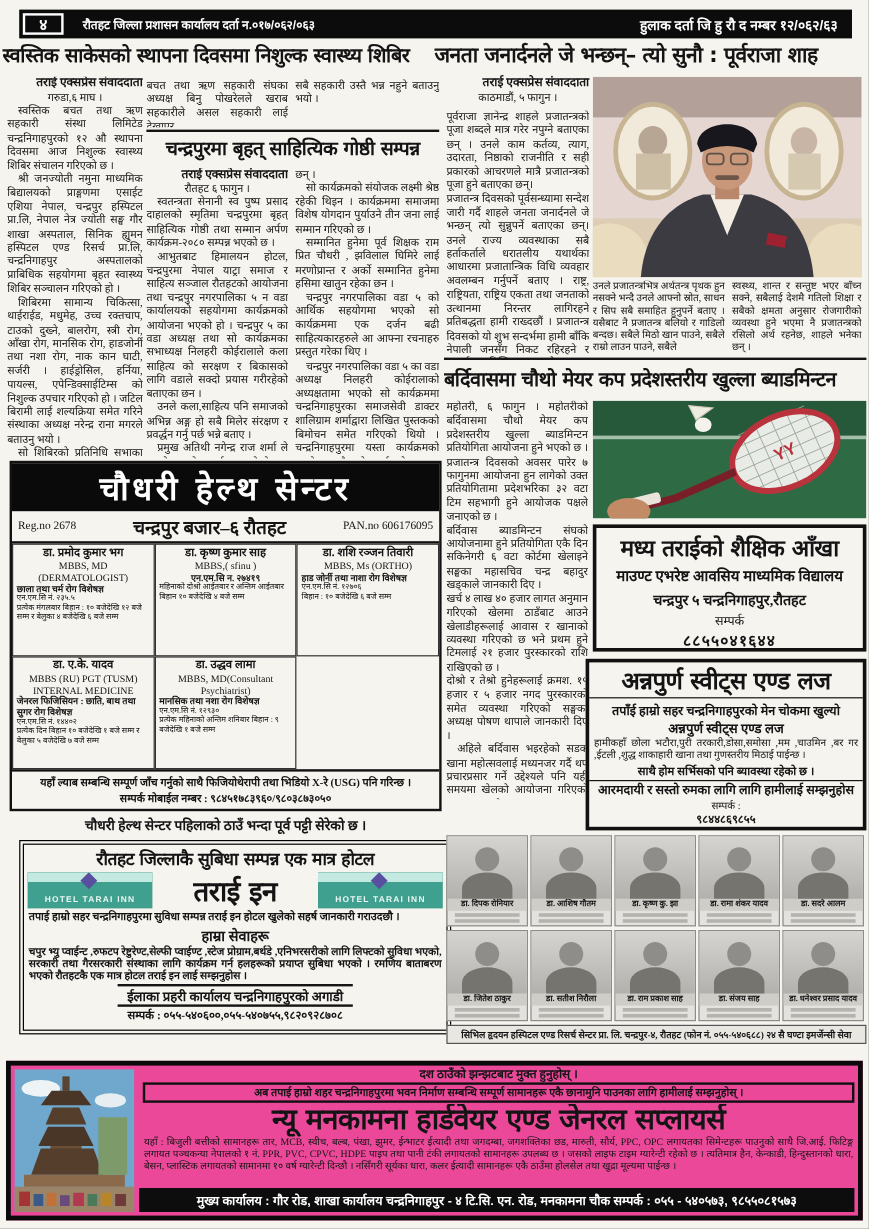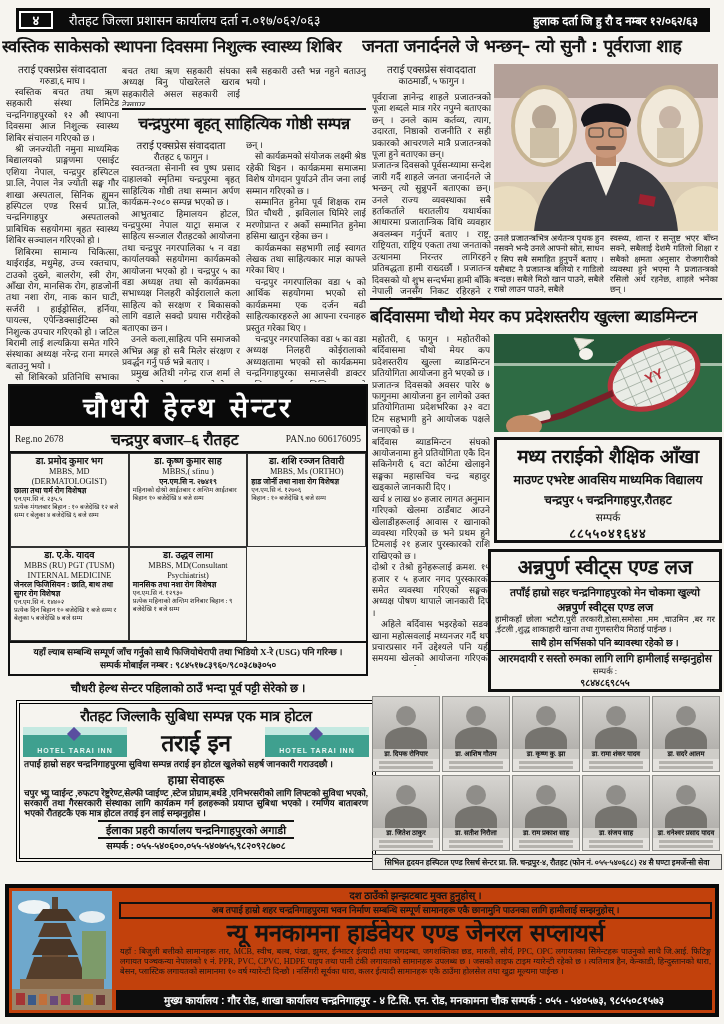--- a/index.html
+++ b/index.html
@@ -13,27 +13,27 @@
   .bold { font-weight:bold;font-family:Liberation Serif, serif; }
   .ctr { text-align:center; }
   .just { text-align:justify; }
   .nowrap { white-space:nowrap; overflow:hidden; }
 
   
   .hdrbar { left:16px; top:8px; width:694px; height:24px; background:#0c0c0c; color:#fff;
             display:flex; align-items:center; font-family:"Liberation Sans",sans-serif; }
   .pgno { width:34px; height:18px; border:2px solid #fff; margin-left:3px; display:flex;
           align-items:center; justify-content:center; font-size:13px; font-weight:bold; }
-  .hdl { margin-left:16px; font-size:13px; font-weight:normal;text-align:center; }
+  .hdl { margin-left:16px; font-size:10px; font-weight:bold;text-align:center; }
   .hdr { margin-left:auto; margin-right:12px; font-size:11.5px; font-weight:bold; }
 
   .bigheadline { font-family:"DejaVu Sans",sans-serif; font-weight:800; letter-spacing:-0.4px; }
 
   .body-p { font-size:9px; line-height:11.4px; text-align:justify; text-indent:9px; }
-  .byline1 { font-size:10px; font-weight:normal; text-align:center; line-height:12px; }
+  .byline1 { font-size:10px; font-weight:bold; text-align:right; line-height:12px; }
   .byline2 { font-size:9px; text-align:center; line-height:11px; }
   .colbox { overflow:hidden; }
 
   .rule2 { border-top:2px solid #141414; }
 
   
   .health { border:2px solid #111; background:#f6f4ef; }
   .hbanner { height:40px; background:#0a0a0a; color:#fff; display:flex; align-items:center;
              justify-content:center; font-size:27px; font-weight:800; letter-spacing:3px;
              font-family:"DejaVu Sans",sans-serif; }
@@ -68,21 +68,21 @@
   .dphoto { height:52px; position:relative; background:linear-gradient(#d6d4d0,#b3b1ad); overflow:hidden; }
   .dphoto::before { content:""; position:absolute; left:50%; top:9px; width:20px; height:20px;
                     margin-left:-10px; border-radius:50%; background:#8f8d89; }
   .dphoto::after { content:""; position:absolute; left:50%; top:30px; width:42px; height:26px;
                    margin-left:-21px; border-radius:50% 50% 0 0; background:#76746f; }
   .cname { font-size:6.8px; font-weight:bold; text-align:center; background:#cfcdc8;
            padding:1px 0; line-height:8px; }
   .cbar { height:3px; background:#b5b3ae; margin:2px 6px; }
 
   
-  .hardware { border:4px solid #0a0a0a; background:#c2410c; }
+  .hardware { border:4px solid #0a0a0a; background:#ec4899; }
   .hw-strip2 { border:2px solid #111; margin:1px 3px; font-size:9px; font-weight:bold;
                text-align:center; padding:1px 2px; line-height:11px; }
   .hw-footer { position:absolute; left:107px; right:3px; bottom:3px; background:#0d0d0d; color:#fff;
                font-size:10.5px; font-weight:bold; text-align:center; padding:3px 2px;
                font-family:"Liberation Sans",sans-serif; }
 </style>
 </head>
 <body>
 
 <div class="page">
@@ -116,21 +116,20 @@
     <p class="body-p">स्वतन्त्रता सेनानी स्व पुष्प प्रसाद दाहालको स्मृतिमा चन्द्रपुरमा बृहत् साहित्यिक गोष्ठी तथा सम्मान अर्पण कार्यक्रम-२०८० सम्पन्न भएको छ ।</p>
     <p class="body-p">आभुतबाट हिमालयन होटल, चन्द्रपुरमा नेपाल याट्रा समाज र साहित्य सञ्जाल रौतहटको आयोजना तथा चन्द्रपुर नगरपालिका ५ न वडा कार्यालयको सहयोगमा कार्यक्रमको आयोजना भएको हो । चन्द्रपुर ५ का वडा अध्यक्ष तथा सो कार्यक्रमका सभाध्यक्ष निलहरी कोईरालाले कला साहित्य को सरक्षण र बिकासको लागि वडाले सक्दो प्रयास गरीरहेको बताएका छन ।</p>
     <p class="body-p">उनले कला,साहित्य पनि समाजको अभिन्न अङ्ग हो सबै मिलेर संरक्षण र प्रवर्द्धन गर्नु पर्छ भन्ने बताए ।</p>
     <p class="body-p">प्रमुख अतिथी नगेन्द्र राज शर्मा ले वडाले यस्तो कार्यक्रम गरेको मा धन्यबाद दिदै साहित्य मार्फत समाज लाई सकारात्मक बाटो मा हिड्न प्रेरणा मिल्ने बताए ।</p>
 
   </div>
   <div class="abs colbox" style="left:246px; top:140px; width:120px; height:242px;">
     <p class="body-p" style="text-indent:0;">छन् ।</p>
     <p class="body-p">सो कार्यक्रमको संयोजक लक्ष्मी श्रेष्ठ रहेकी थिइन । कार्यक्रममा समाजमा विशेष योगदान पुर्याउने तीन जना लाई सम्मान गरिएको छ ।</p>
     <p class="body-p">सम्मानित हुनेमा पूर्व शिक्षक राम प्रित चौधरी , झविलाल घिमिरे लाई मरणोप्रान्त र अर्को सम्मानित हुनेमा हसिमा खातुन रहेका छन ।</p>
-    <p class="body-p">कार्यक्रमका सहभागी लाई स्वागत लेखक तथा साहित्यकार माज्ञ काफ्ले गरेका थिए ।</p>
     <p class="body-p">चन्द्रपुर नगरपालिका वडा ५ को आर्थिक सहयोगमा भएको सो कार्यक्रममा एक दर्जन बढी साहित्यकारहरुले आ आफ्ना रचनाहरु प्रस्तुत गरेका थिए ।</p>
     <p class="body-p">चन्द्रपुर नगरपालिका वडा ५ का वडा अध्यक्ष निलहरी कोईरालाको अध्यक्षतामा भएको सो कार्यक्रममा चन्द्रनिगाहपुरका समाजसेवी डाक्टर शालिग्राम शर्माद्वारा लिखित पुस्तकको बिमोचन समेत गरिएको थियो । चन्द्रनिगाहपुरमा यस्ता कार्यक्रमको आयोजना हुदै जाने बताईएको छ ।</p>
   </div>
 
   <div class="abs" style="left:372px; top:64px; width:119px;">
     <div class="byline1">तराई एक्सप्रेस संवाददाता</div>
     <div class="byline2">काठमाडौं, ५ फागुन ।</div>
   </div>
   <div class="abs colbox" style="left:372px; top:92px; width:119px; height:207px;">
     <p class="body-p" style="text-indent:0;">पूर्वराजा ज्ञानेन्द्र शाहले प्रजातन्त्रको पूजा शब्दले मात्र गरेर नपुग्ने बताएका छन् । उनले काम कर्तव्य, त्याग, उदारता, निष्ठाको राजनीति र सही प्रकारको आचरणले मात्रै प्रजातन्त्रको पूजा हुने बताएका छन्।</p>

